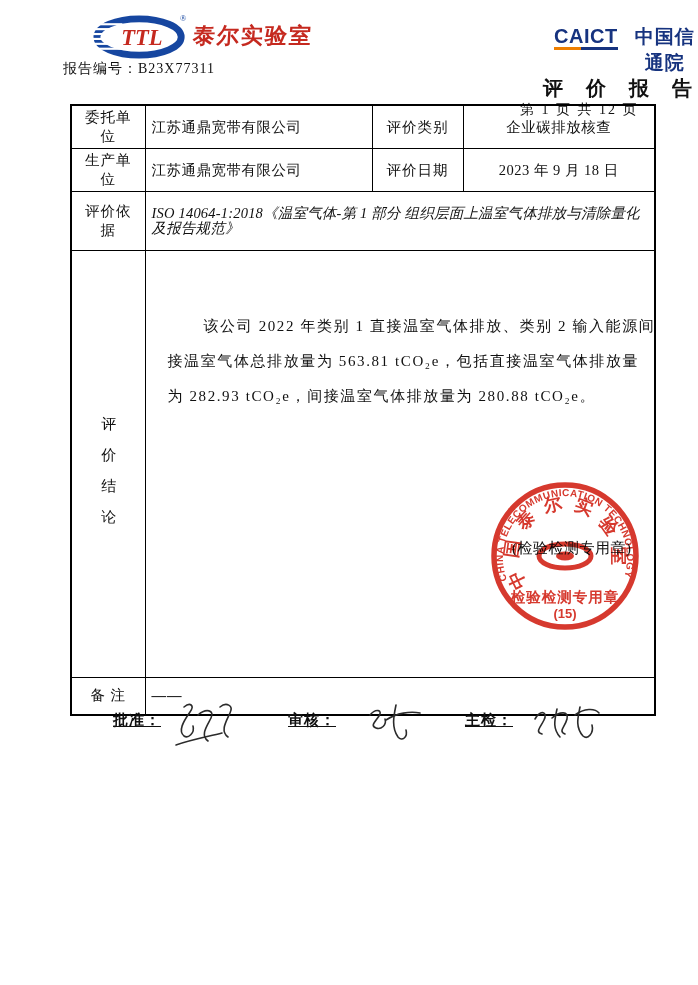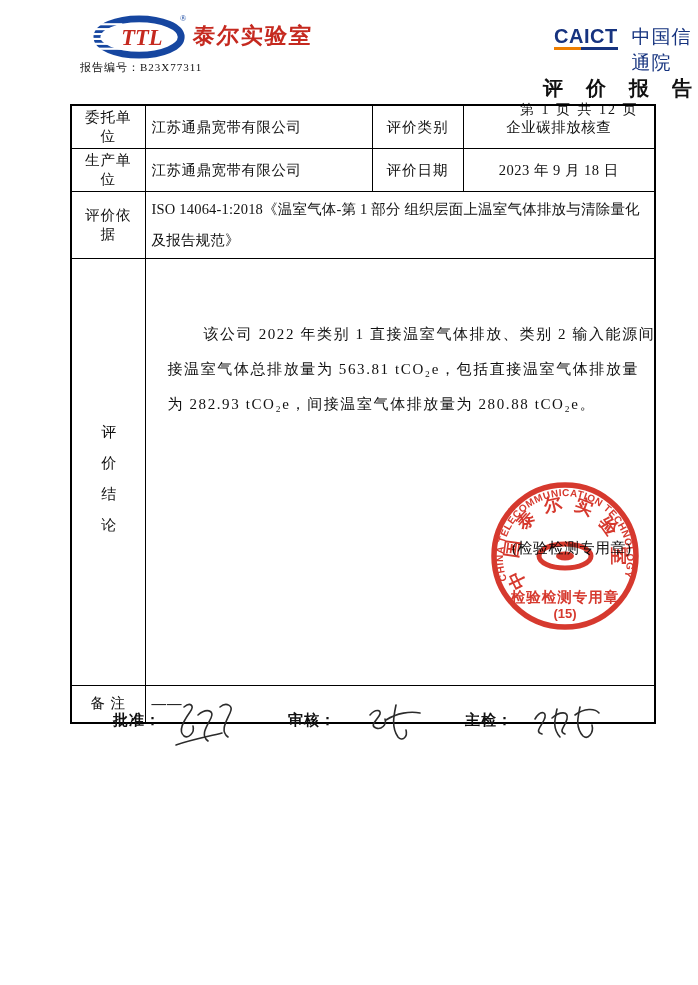--- a/index.html
+++ b/index.html
@@ -13,70 +13,70 @@
     color: #111;
     overflow: hidden;
   }
   
   .ttl-logo { position: absolute; left: 93px; top: 12px; display: flex; align-items: center; }
   .ttl-cn {
     font-size: 22px; font-weight: bold; color: #c5291f;
     letter-spacing: 2px; margin-left: 2px; transform: skewX(-4deg);
   }
   .report-no {
-    position: absolute; left: 80px; top: 60px;
-    font-size: 11px; letter-spacing: 1px;
+    position: absolute; left: 63px; top: 60px;
+    font-size: 14px; letter-spacing: 1px;
   }
   .caict-logo { position: absolute; left: 518px; top: 24px; display: flex; align-items: baseline; gap: 14px;
     font-family: "Liberation Sans", sans-serif; margin-left: 36px; }
   .caict-en {
     font-size: 20px; font-weight: bold; color: #16337f; letter-spacing: 0.5px;
     padding-bottom: 2px;
     background: linear-gradient(to right, #ee7f01 0 42%, #16337f 42% 100%) no-repeat left bottom / 100% 3px;
   }
-  .caict-cn { font-size: 19px; font-weight: normal; color: #16337f; letter-spacing: 1px; }
+  .caict-cn { font-size: 19px; font-weight: bold; color: #16337f; letter-spacing: 1px; text-align: center; }
   .page-info { position: absolute; left: 520px; top: 61px; font-size: 14px; letter-spacing: 2px; margin-top: 40px; }
   
   .doc-title {
     position: absolute; left: 0; top: 75px; width: 100%;
     text-align: right; font-size: 20px; font-weight: bold;
     letter-spacing: 6px; word-spacing: 6px;
   }
   
   table.main {
     position: absolute; left: 70px; top: 104px;
     width: 584px; table-layout: fixed;
     border-collapse: collapse;
     border: 2.5px solid #000;
     font-size: 14.5px;
     padding-left: 18px;
   }
   table.main td { border: 1px solid #000; padding: 2px 6px; }
   td.lbl { text-align: center; letter-spacing: 1px; }
   td.val-left { padding-left: 13px; letter-spacing: 0.5px; margin-top: 24px; }
   td.val-center { text-align: center; letter-spacing: 0.5px; }
-  td.basis { padding: 5px 8px; line-height: 31px; letter-spacing: 0.2px; }
+  td.basis { padding: 5px 8px; line-height: 15px; letter-spacing: 0.2px; font-style: italic; }
   td.concl-label-cell { text-align: center; vertical-align: middle; }
   .vertical-label {
     writing-mode: vertical-lr; text-orientation: upright;
     display: inline-block; letter-spacing: 31px; font-size: 15px;
     margin-top: 8px;
   }
   td.concl-cell { vertical-align: top; }
   .concl-text { margin: 56px 24px 0 16px; font-size: 15px; line-height: 35px;
     letter-spacing: 1.6px; white-space: nowrap; }
   .concl-text .indent { text-indent: 2.4em; }
   td.remark-cell { padding-left: 14px; font-weight: bold; letter-spacing: 1px; }
   
   .seal-note { position: absolute; left: 512px; top: 539px; font-size: 15px; letter-spacing: 0.5px; }
   .issue-line { position: absolute; left: 445px; top: 567px; font-size: 15px; letter-spacing: 1px; }
   .issue-line .date { margin-left: 16px; }
   .stamp { position: absolute; left: 477px; top: 468px; mix-blend-mode: multiply; opacity: 0.92; }
   
-  .sig-label { position: absolute; font-size: 15px; font-weight: bold; letter-spacing: 1px; top: 711px; }
+  .sig-label { position: absolute; font-size: 15px; font-weight: bold; letter-spacing: 1px; top: 711px; text-decoration: underline; }
   .sig-draw { position: absolute; top: 699px; }
 </style>
 </head>
 <body>
 
 <div class="page">
 
   <div class="ttl-logo">
     <svg width="98" height="48" viewBox="0 0 100 48">
       <ellipse cx="47" cy="25" rx="43" ry="18.5" fill="none" stroke="#1646a0" stroke-width="7"></ellipse>

